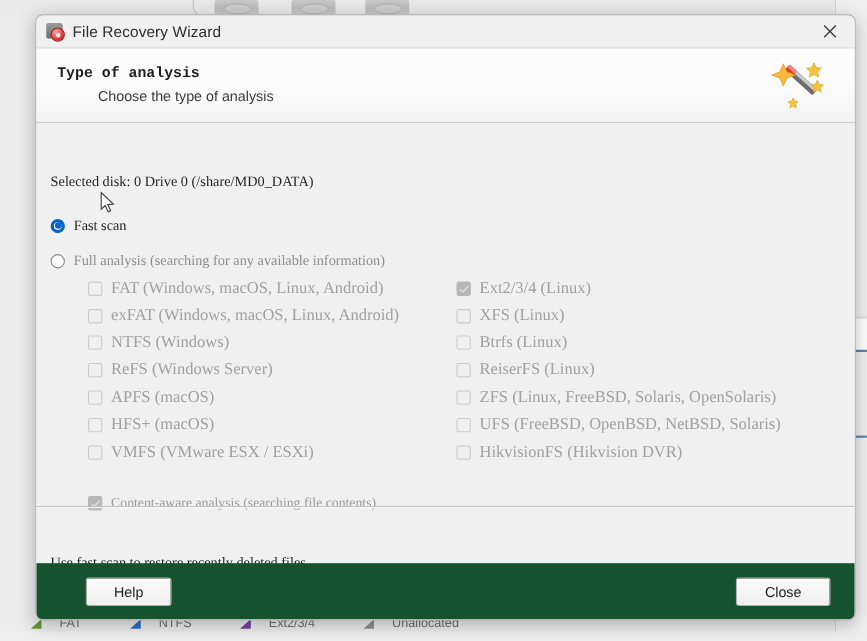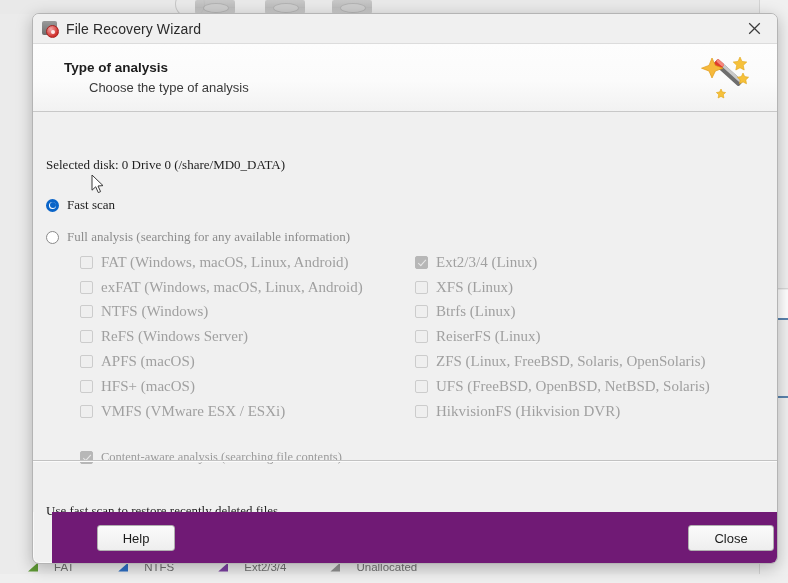--- a/index.html
+++ b/index.html
@@ -180,22 +180,23 @@
     border-bottom: 1px solid #c8c8c8;
     position: relative;
     display: flex;
     flex-direction: column;
     justify-content: center;
   }
   .header-title {
     font-size: 13.5px;
     font-weight: bold;
     color: #1d1d1d;
-    margin-left: 31px;
+    margin-left: 19px;
     margin-bottom: 5px;
+    font-family: Liberation Mono, monospace;
   }
   .header-subtitle {
     font-size: 13px;
     color: #3a3a3a;
     margin-left: 56px;
   }
   .header-wand {
     position: absolute;
     right: 22px;
     top: 7px;
@@ -320,22 +321,21 @@
     left: 0; right: 0;
     bottom: 51px;
     height: 1px;
     background: #c2c2c2;
     box-shadow: 0 1px 0 #fbfbfb;
   }
   .footer {
     flex: none;
     height: 51px;
     position: relative;
-    background: #701a75;
-    margin-left: 19px;
+    background: #14532d;
   }
   .btn {
     position: absolute;
     height: 26px;
     background: linear-gradient(180deg,#fbfbfb,#eeeeee);
     border: 1px solid #b0b0b0;
     border-radius: 3px;
     font-size: 13px;
     font-family: "Liberation Sans", sans-serif;
     color: #1b1b1b;

